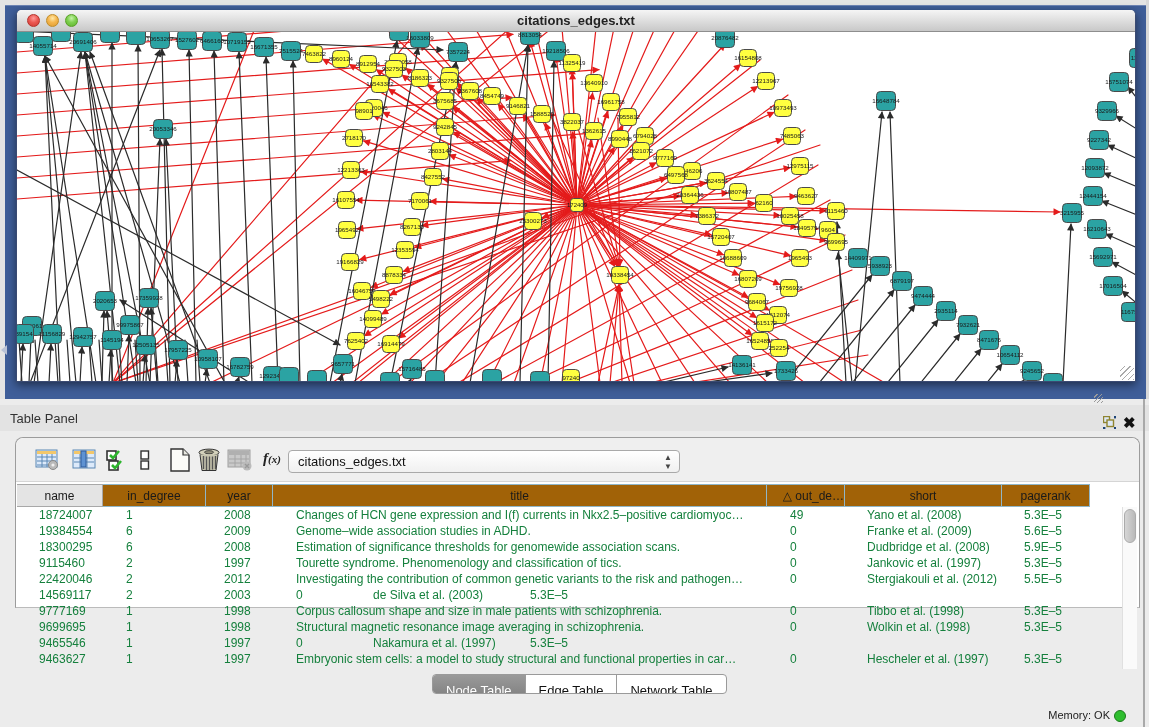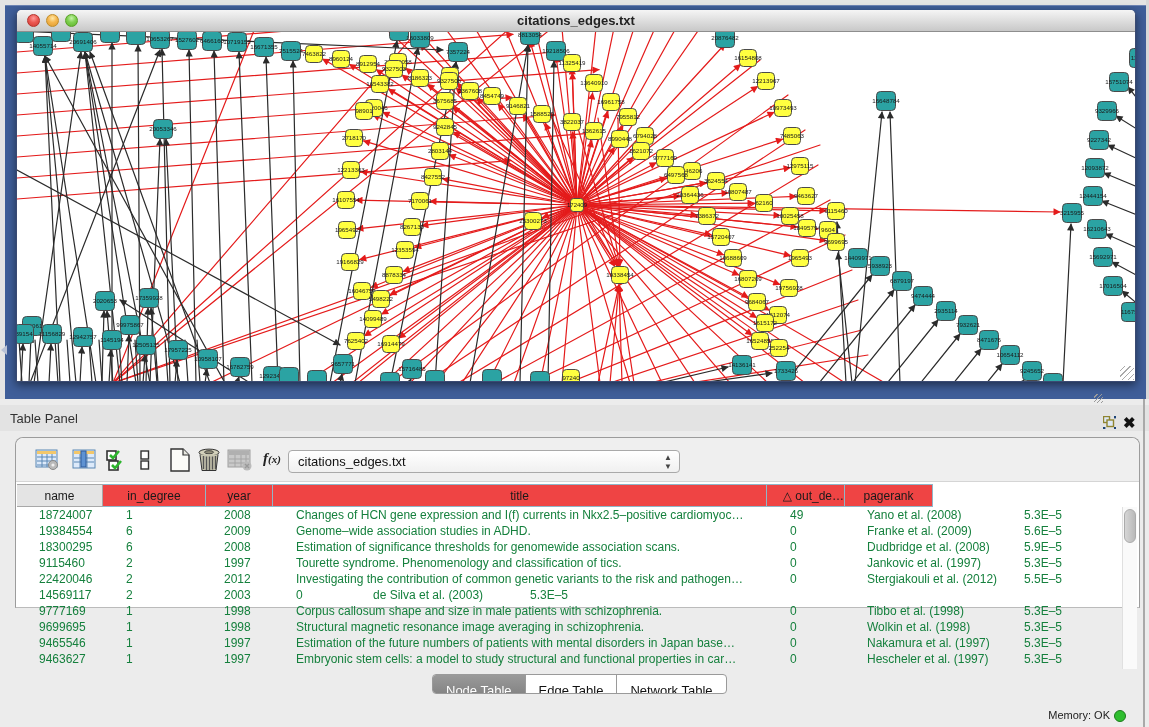--- a/index.html
+++ b/index.html
@@ -17,21 +17,21 @@
 #panel{position:absolute;left:0;top:399px;width:1149px;height:328px;background:#ececec}
 #ptitle{position:absolute;left:0;top:6px;width:1149px;height:26px;background:#e3e3e3}
 #ptitle span{position:absolute;left:10px;top:6px;font-size:13px;color:#333}
 #float-ic{position:absolute;left:1103px;top:11px;width:13px;height:13px}
 #close-ic{position:absolute;left:1123px;top:11px;width:14px;height:14px;font-size:15px;font-weight:bold;color:#111;line-height:13px}
 #tbl{position:absolute;left:15px;top:38px;width:1125px;height:171px;background:#fff;border:1px solid #9c9c9c;border-bottom:1px solid #bbb;border-radius:8px 8px 0 0}
 #toolbar{position:absolute;left:0;top:0;width:100%;height:44px;background:#efefef;border-radius:8px 8px 0 0;border-bottom:1px solid #d5d5d5}
 #drop{position:absolute;left:272px;top:12px;width:392px;height:23px;background:linear-gradient(#fff,#f0f0f0);border:1px solid #a9a9a9;border-radius:4px;font-size:13px;color:#111;line-height:21px;padding-left:9px}
 #drop .arr{position:absolute;right:7px;top:2px;font-size:8px;color:#444;line-height:9px;text-align:center}
 #thead{position:absolute;left:1px;top:46px;height:23px;display:flex;font-size:12px;color:#1a1a1a;text-align:center;line-height:23px}
-#thead div{background:#ef4444;border-right:1px solid #90b6c8;border-top:1px solid #90b6c8;border-bottom:1px solid #90b6c8;overflow:hidden;white-space:nowrap}
+#thead div{background:#a16207;border-right:1px solid #90b6c8;border-top:1px solid #90b6c8;border-bottom:1px solid #90b6c8;overflow:hidden;white-space:nowrap}
 #thead .h0{background:#e4e4e4;border:1px solid #a8a8a8;border-left:none}
 #tbody{position:absolute;left:18px;top:69px;font-size:12px;color:#15803d}
 .tr{display:flex;height:16px;line-height:16px;white-space:nowrap}
 .tr div{overflow:hidden}
 .c0{width:86px;padding-left:5px}.c1{width:103px;padding-left:6px}.c2{width:67px;padding-left:1px}
 .c3{width:494px;padding-left:6px}.c4{width:78px;padding-left:6px}.c5{width:157px;padding-left:5px}.c6{width:88px;padding-left:5px}
 #vscroll{position:absolute;right:2px;top:69px;width:15px;height:162px;background:#fafafa;border-left:1px solid #e0e0e0}
 #vthumb{position:absolute;left:1px;top:2px;width:12px;height:34px;background:linear-gradient(90deg,#d6d6d6,#b9b9b9);border:1px solid #ababab;border-radius:6px}
 #tabs{position:absolute;left:432px;top:275px;height:20px;display:flex;font-size:13px;border:1px solid #9a9a9a;border-radius:4px;overflow:hidden;background:#fff}
 #tabs div{padding:6px 13px;line-height:19px;color:#111;border-right:1px solid #9a9a9a}
@@ -621,20 +621,21 @@
         </svg>
 <div class="ticon" style="left:247px;top:12px;font-size:15px;font-style:italic;font-weight:bold;color:#222;font-family:'Liberation Serif',serif">f<span style="font-size:11px">(x)</span></div>
       <div id="drop">citations_edges.txt<span class="arr">▲<br>▼</span></div>
     </div>
     <div id="thead">
       <div class="h0" style="width:86px">name</div>
       <div style="width:103px">in_degree</div>
       <div style="width:67px">year</div>
       <div style="width:494px">title</div>
       <div style="width:78px;text-align:right;padding-left:5px">△ out_de…</div>
+      <div style="width:157px">short</div>
       <div style="width:88px">pagerank</div>
     </div>
     <div id="tbody">
 <div class="tr">
           <div class="c0">18724007</div>
           <div class="c1">1</div>
           <div class="c2">2008</div>
           <div class="c3">Changes of HCN gene expression and I(f) currents in Nkx2.5–positive cardiomyoc…</div>
           <div class="c4">49</div>
           <div class="c5">Yano et al. (2008)</div>
@@ -699,21 +700,20 @@
           <div class="c2">1998</div>
           <div class="c3">Structural magnetic resonance image averaging in schizophrenia.</div>
           <div class="c4">0</div>
           <div class="c5">Wolkin et al. (1998)</div>
           <div class="c6">5.3E–5</div>
         </div>
 <div class="tr">
           <div class="c0">9465546</div>
           <div class="c1">1</div>
           <div class="c2">1997</div>
-          <div class="c3">Estimation of the future numbers of patients with mental disorders in Japan base…</div>
           <div class="c4">0</div>
           <div class="c5">Nakamura et al. (1997)</div>
           <div class="c6">5.3E–5</div>
         </div>
 <div class="tr">
           <div class="c0">9463627</div>
           <div class="c1">1</div>
           <div class="c2">1997</div>
           <div class="c3">Embryonic stem cells: a model to study structural and functional properties in car…</div>
           <div class="c4">0</div>

